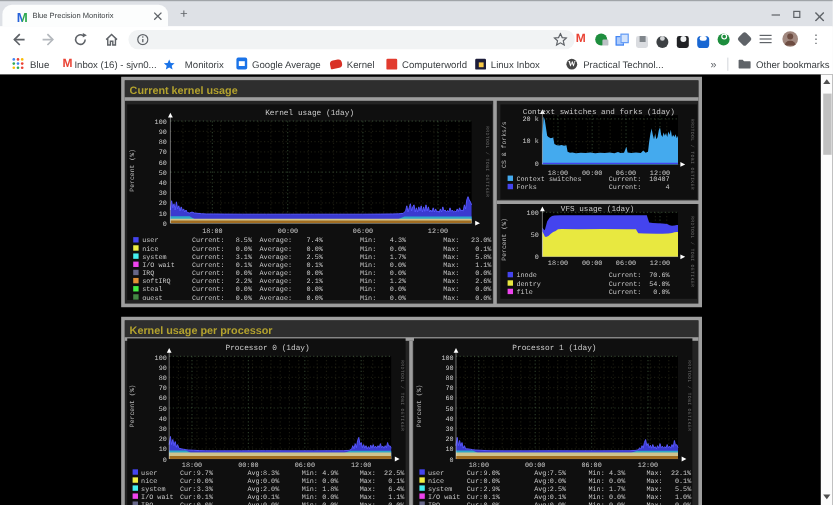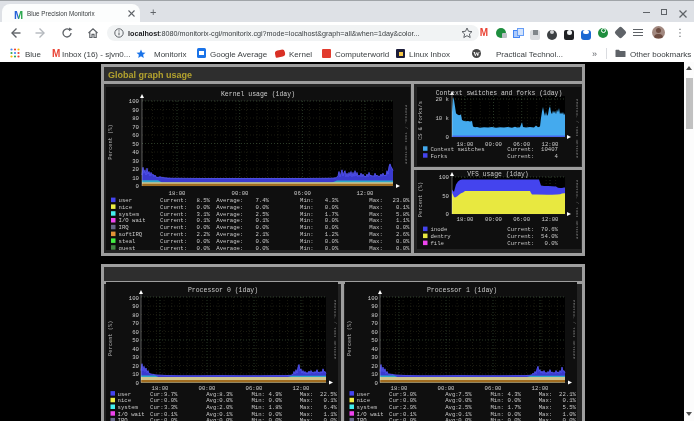--- a/index.html
+++ b/index.html
@@ -44,21 +44,20 @@
     </svg>
     <svg width="12" height="12" style="position:absolute;left:87px;top:27px" xmlns="http://www.w3.org/2000/svg">
       <path d="M1.5 6 L6 1.8 L10.5 6 M2.8 5 L2.8 10.5 L5 10.5 L5 7.3 L7 7.3 L7 10.5 L9.2 10.5 L9.2 5" stroke="#5f6368" stroke-width="1.2" fill="none"></path>
     </svg>
     <div style="position:absolute;left:107px;top:25px;width:372px;height:16px;background:#f1f3f4;border-radius:8px"></div>
     <svg width="10" height="10" style="position:absolute;left:114px;top:28px" xmlns="http://www.w3.org/2000/svg">
       <circle cx="5" cy="5" r="4.2" stroke="#5f6368" stroke-width="1" fill="none"></circle>
       <line x1="5" y1="4.5" x2="5" y2="7.3" stroke="#5f6368" stroke-width="1.1"></line>
       <circle cx="5" cy="2.9" r="0.65" fill="#5f6368"></circle>
     </svg>
-    <div style="position:absolute;left:128px;top:29px;font:7.2px 'Liberation Sans',sans-serif;color:#202124;white-space:nowrap"><span style="font-weight:bold">localhost</span><span style="color:#3c4043">:8080/monitorix-cgi/monitorix.cgi?mode=localhost&amp;graph=all&amp;when=1day&amp;color...</span></div>
     <svg width="12" height="12" style="position:absolute;left:461px;top:27px" xmlns="http://www.w3.org/2000/svg">
       <path d="M6 1 L7.5 4.3 L11 4.6 L8.4 7 L9.2 10.5 L6 8.7 L2.8 10.5 L3.6 7 L1 4.6 L4.5 4.3 Z" stroke="#5f6368" stroke-width="1" fill="none"></path>
     </svg>
     <div style="position:absolute;left:478.5px;top:27px;width:11px;height:11px">
       <div style="font:bold 10px 'Liberation Sans',sans-serif;color:#ea4335;text-align:center">M</div>
     </div>
     <div style="position:absolute;left:495.5px;top:27px;width:11px;height:11px">
       <div style="width:10px;height:10px;border-radius:5px;background:#1e8e3e;margin:0.5px"></div>
       <div style="position:absolute;right:0;bottom:0;width:5px;height:5px;border-radius:1px;background:#bdc1c6"></div>
     </div>
@@ -127,36 +126,37 @@
     <div style="position:absolute;left:210px;top:50px;font:8px 'Liberation Sans',sans-serif;color:#3c4043;white-space:nowrap">Google Average</div>
     <div style="position:absolute;left:274.5px;top:50px;width:10px;height:6.5px;background:#d93025;border-radius:3px 3px 3px 1px;transform:rotate(-12deg)"></div>
     <div style="position:absolute;left:289px;top:50px;font:8px 'Liberation Sans',sans-serif;color:#3c4043;white-space:nowrap">Kernel</div>
     <div style="position:absolute;left:322px;top:49px;width:9px;height:9px;background:#e23b2e;border-radius:1px"></div>
     <div style="position:absolute;left:335px;top:50px;font:8px 'Liberation Sans',sans-serif;color:#3c4043;white-space:nowrap">Computerworld</div>
     <div style="position:absolute;left:396px;top:49px;width:9px;height:9px;background:#1d1d3a;border-radius:1px">
       <div style="width:4px;height:4px;background:#f7c948;margin:2.5px"></div>
     </div>
     <div style="position:absolute;left:409px;top:50px;font:8px 'Liberation Sans',sans-serif;color:#3c4043;white-space:nowrap">Linux Inbox</div>
     <div style="position:absolute;left:472px;top:49px;width:9px;height:9px;border-radius:4.5px;background:#464646;font:bold 6.5px 'Liberation Serif',serif;color:#fff;text-align:center;line-height:9px">W</div>
-    <div style="position:absolute;left:496px;top:50px;font:8px 'Liberation Sans',sans-serif;color:#3c4043;white-space:nowrap">Practical Technol...</div>
+    <div style="position:absolute;left:486px;top:50px;font:8px 'Liberation Sans',sans-serif;color:#3c4043;white-space:nowrap">Practical Technol...</div>
     <div style="position:absolute;left:592px;top:49px;font:9px 'Liberation Sans',sans-serif;color:#5f6368">»</div>
     <div style="position:absolute;left:606px;top:48px;width:1px;height:11px;background:#dadce0"></div>
     <svg width="11" height="9" style="position:absolute;left:615px;top:49px" xmlns="http://www.w3.org/2000/svg">
       <path d="M0.5 1.3 Q0.5 0.7 1.1 0.7 L3.9 0.7 L5 2 L10 2 Q10.5 2 10.5 2.6 L10.5 7.4 Q10.5 8 9.9 8 L1.1 8 Q0.5 8 0.5 7.4 Z" fill="#5f6368"></path>
     </svg>
     <div style="position:absolute;left:630px;top:50px;font:8px 'Liberation Sans',sans-serif;color:#3c4043">Other bookmarks</div>
 <div style="position:absolute;left:0;top:62px;width:694px;height:359px;background:#000"></div>
     <div style="position:absolute;left:101px;top:64px;width:483.5px;height:192px;border:3px solid #9e9e9e;background:#232323"></div>
     <div style="position:absolute;left:104px;top:67px;width:477.5px;height:13.5px;background:#2e2e2e"></div>
-    <div style="position:absolute;left:108px;top:69.5px;font:bold 9px 'Liberation Sans',sans-serif;color:#b3a22e">Global graph usage</div>
+    <div style="position:absolute;left:108px;top:69.5px;font:bold 9px 'Liberation Sans',sans-serif;color:#b3a22e">Current kernel usage</div>
     <div style="position:absolute;left:104px;top:80.5px;width:477.5px;height:3px;background:#9e9e9e"></div>
     <div style="position:absolute;left:410.5px;top:83px;width:3px;height:170.5px;background:#9e9e9e"></div>
     <div style="position:absolute;left:413.5px;top:167px;width:169px;height:3px;background:#9e9e9e"></div>
     <div style="position:absolute;left:101px;top:264px;width:483.5px;height:170px;border:3px solid #9e9e9e;background:#232323"></div>
     <div style="position:absolute;left:104px;top:267px;width:477.5px;height:13.5px;background:#2e2e2e"></div>
+    <div style="position:absolute;left:108px;top:269.5px;font:bold 9px 'Liberation Sans',sans-serif;color:#b3a22e">Kernel usage per processor</div>
     <div style="position:absolute;left:104px;top:280.5px;width:477.5px;height:3px;background:#9e9e9e"></div>
     <div style="position:absolute;left:340.5px;top:283.5px;width:3px;height:138px;background:#9e9e9e"></div>
 <svg width="304" height="163" xmlns="http://www.w3.org/2000/svg" style="position:absolute;left:106px;top:87px;background:#0f0f0f">
       <rect x="36" y="14" width="251" height="85" fill="#000"></rect>
       <line x1="36" y1="90.5" x2="287" y2="90.5" stroke="rgba(200,200,120,0.13)" stroke-width="1" stroke-dasharray="1 2"></line>
       <line x1="36" y1="82.0" x2="287" y2="82.0" stroke="rgba(200,200,120,0.13)" stroke-width="1" stroke-dasharray="1 2"></line>
       <line x1="36" y1="73.5" x2="287" y2="73.5" stroke="rgba(200,200,120,0.13)" stroke-width="1" stroke-dasharray="1 2"></line>
       <line x1="36" y1="65.0" x2="287" y2="65.0" stroke="rgba(200,200,120,0.13)" stroke-width="1" stroke-dasharray="1 2"></line>
       <line x1="36" y1="56.5" x2="287" y2="56.5" stroke="rgba(160,220,150,0.26)" stroke-width="1" stroke-dasharray="1 2"></line>
       <line x1="36" y1="48.0" x2="287" y2="48.0" stroke="rgba(200,200,120,0.13)" stroke-width="1" stroke-dasharray="1 2"></line>

